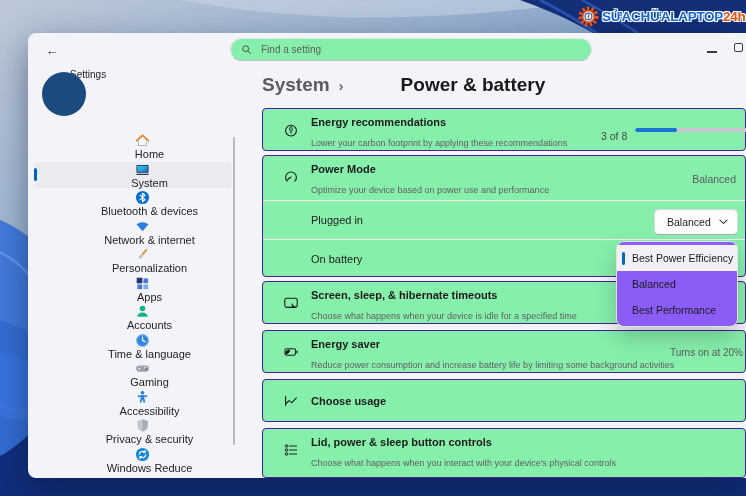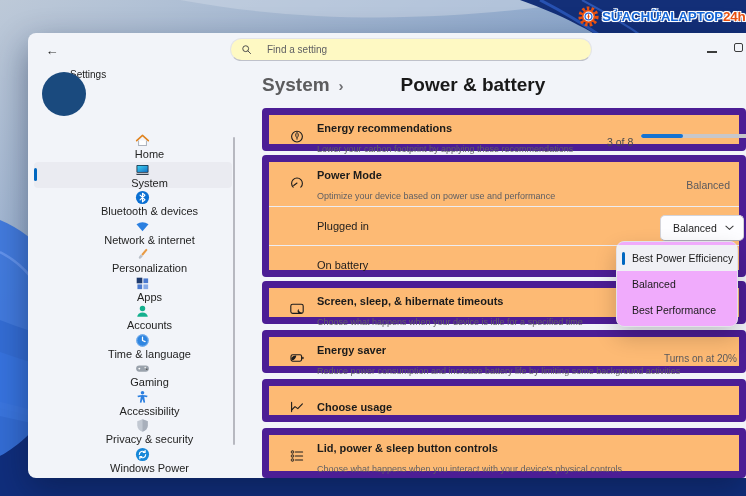--- a/index.html
+++ b/index.html
@@ -18,22 +18,22 @@
   .wm-orange { color:#e8500f; }
 
   
   #window { position:absolute; left:28px; top:33px; width:718px; height:445px; z-index:2;
     background:#f2f4f9; border-radius:8px 0 0 8px; box-shadow:0 12px 34px rgba(8,20,52,.45); }
 
   .back-btn { position:absolute; left:14px; top:7px; width:20px; height:20px; font-size:13px; color:#2a2a2a;
     display:flex; align-items:center; justify-content:center; border-radius:4px; cursor:pointer; }
   .win-title { position:absolute; left:42px; top:12px; font-size:10px; color:#1b1b1b;margin-top:24px; }
 
-  .searchbox { position:absolute; left:202px; top:5px; width:362px; height:23px; background:#fef9c3;
-    border:1px solid #e3e4ea; border-bottom-color:#bfc1ca; border-radius:12px; display:flex; align-items:center;gap:6px; }
+  .searchbox { position:absolute; left:202px; top:5px; width:362px; height:23px; background:#86efac;
+    border:1px solid #e3e4ea; border-bottom-color:#bfc1ca; border-radius:12px; display:flex; align-items:center; }
   .searchbox svg { margin-left:9px; }
   .search-ph { margin-left:8px; font-size:10px; color:#5e5e62; }
 
   .min-btn { position:absolute; left:679px; top:18px; width:10px; height:2px; background:#3c3c3c; cursor:pointer; }
   .max-btn { position:absolute; left:706px; top:10px; width:9px; height:9px; border:1.2px solid #3c3c3c; border-radius:2px; cursor:pointer; }
 
   
   .avatar { position:absolute; left:14px; top:39px; width:44px; height:44px; border-radius:50%; background:#1a4a7e; }
   .nav { position:absolute; left:6px; top:100px; width:198px; }
   .nav-item { position:relative; height:26px; margin-bottom:2.5px; border-radius:4px;
@@ -44,21 +44,21 @@
   .nav-icon svg { width:15px; height:15px; }
   .nav-label { margin-left:14px; font-size:11px; color:#232323; white-space:nowrap; }
   .sidebar-scrollbar { position:absolute; left:205px; top:104px; width:2px; height:308px; background:#90909a; opacity:.6; border-radius:1px; }
 
   
   .breadcrumb { position:absolute; left:234px; top:41px; font-size:19px; font-weight:600; display:flex; align-items:center; }
   .bc-parent { color:#5c5c5e; cursor:pointer; }
   .bc-sep { color:#707074; font-size:15px; margin:0 9px; padding-top:1px; }
   .bc-current { color:#191919;padding-left:48px; }
 
-  .card { position:absolute; left:234px; width:484px; background:#fdba74; border:7px solid #4c1d95; border-radius:4px; }
+  .card { position:absolute; left:234px; width:484px; background:#86efac; border:1px solid #4c1d95; border-radius:4px; }
   .row-icon { position:absolute; left:20px; top:13px; width:16px; height:16px; }
   .row-icon svg { width:16px; height:16px; }
   .row-text { position:absolute; left:48px; top:7px; }
   .row-title { font-size:11px; font-weight:600; color:#1b1b1b; white-space:nowrap; }
   .row-sub { font-size:9px; color:#5f5f63; margin-top:10px; white-space:nowrap; }
   .row-title-only { position:absolute; left:48px; top:15px; font-size:11px; font-weight:600; color:#1b1b1b; }
   .row-value { position:absolute; font-size:10.5px; color:#5a5a5e; white-space:nowrap; }
 
   #card-energy { top:75px; height:43px; }
   .progress-label { position:absolute; left:338px; top:21px; font-size:10.5px; color:#49494d; }
@@ -74,21 +74,21 @@
     border:1px solid #d4d4da; border-bottom-color:#acacb4; border-radius:5px; display:flex; align-items:center;
     justify-content:space-between; padding:0 9px 0 12px; cursor:pointer; }
   .dd-button-label { font-size:10.5px; color:#1d1d1d; }
 
   #card-screen { top:248px; height:43px; }
   #card-saver { top:297px; height:43px; }
   #card-battery { top:346px; height:43px; }
   #card-lid { top:395px; height:50px; }
 
   
-  .dropdown-menu { position:absolute; left:588px; top:208px; width:122px; z-index:50; background:#f0abfc;
+  .dropdown-menu { position:absolute; left:588px; top:208px; width:122px; z-index:50; background:#8b5cf6;
     border:1px solid #e2e2e8; border-radius:8px; box-shadow:0 10px 22px rgba(0,0,0,.20); padding:3px 0; }
   .dd-item { position:relative; height:26px; display:flex; align-items:center; padding-left:15px; cursor:pointer;
     font-size:10.5px; color:#1b1b1b; white-space:nowrap; }
   .dd-item.selected { background:#f0f0f5; }
   .dd-accent { position:absolute; left:5px; top:6.5px; width:3px; height:13px; border-radius:2px; background:#0067c0; display:none; }
   .dd-item.selected .dd-accent { display:block; }
 </style>
 </head>
 <body>
 
@@ -263,21 +263,21 @@
       </div>
       <div class="nav-item">
         <span class="nav-icon">
             <svg viewBox="0 0 16 16">
               <circle cx="8" cy="8" r="7" fill="#1687d8"></circle>
               <path d="M4.6 8 a3.4 3.4 0 0 1 5.8 -2.4 M11.4 8 a3.4 3.4 0 0 1 -5.8 2.4" fill="none" stroke="#fff" stroke-width="1.2" stroke-linecap="round"></path>
               <path d="M10.8 3.6 v2.1 h-2.1" fill="none" stroke="#fff" stroke-width="1.2" stroke-linecap="round" stroke-linejoin="round"></path>
               <path d="M5.2 12.4 v-2.1 h2.1" fill="none" stroke="#fff" stroke-width="1.2" stroke-linecap="round" stroke-linejoin="round"></path>
             </svg>
           </span>
-        <span class="nav-label">Windows Power</span>
+        <span class="nav-label">Windows Reduce</span>
       </div>
     </div>
     <div class="sidebar-scrollbar"></div>
 
     <div class="breadcrumb">
       <span class="bc-parent">System</span>
       <span class="bc-sep">›</span>
       <span class="bc-current">Power &amp; battery</span>
     </div>
 

